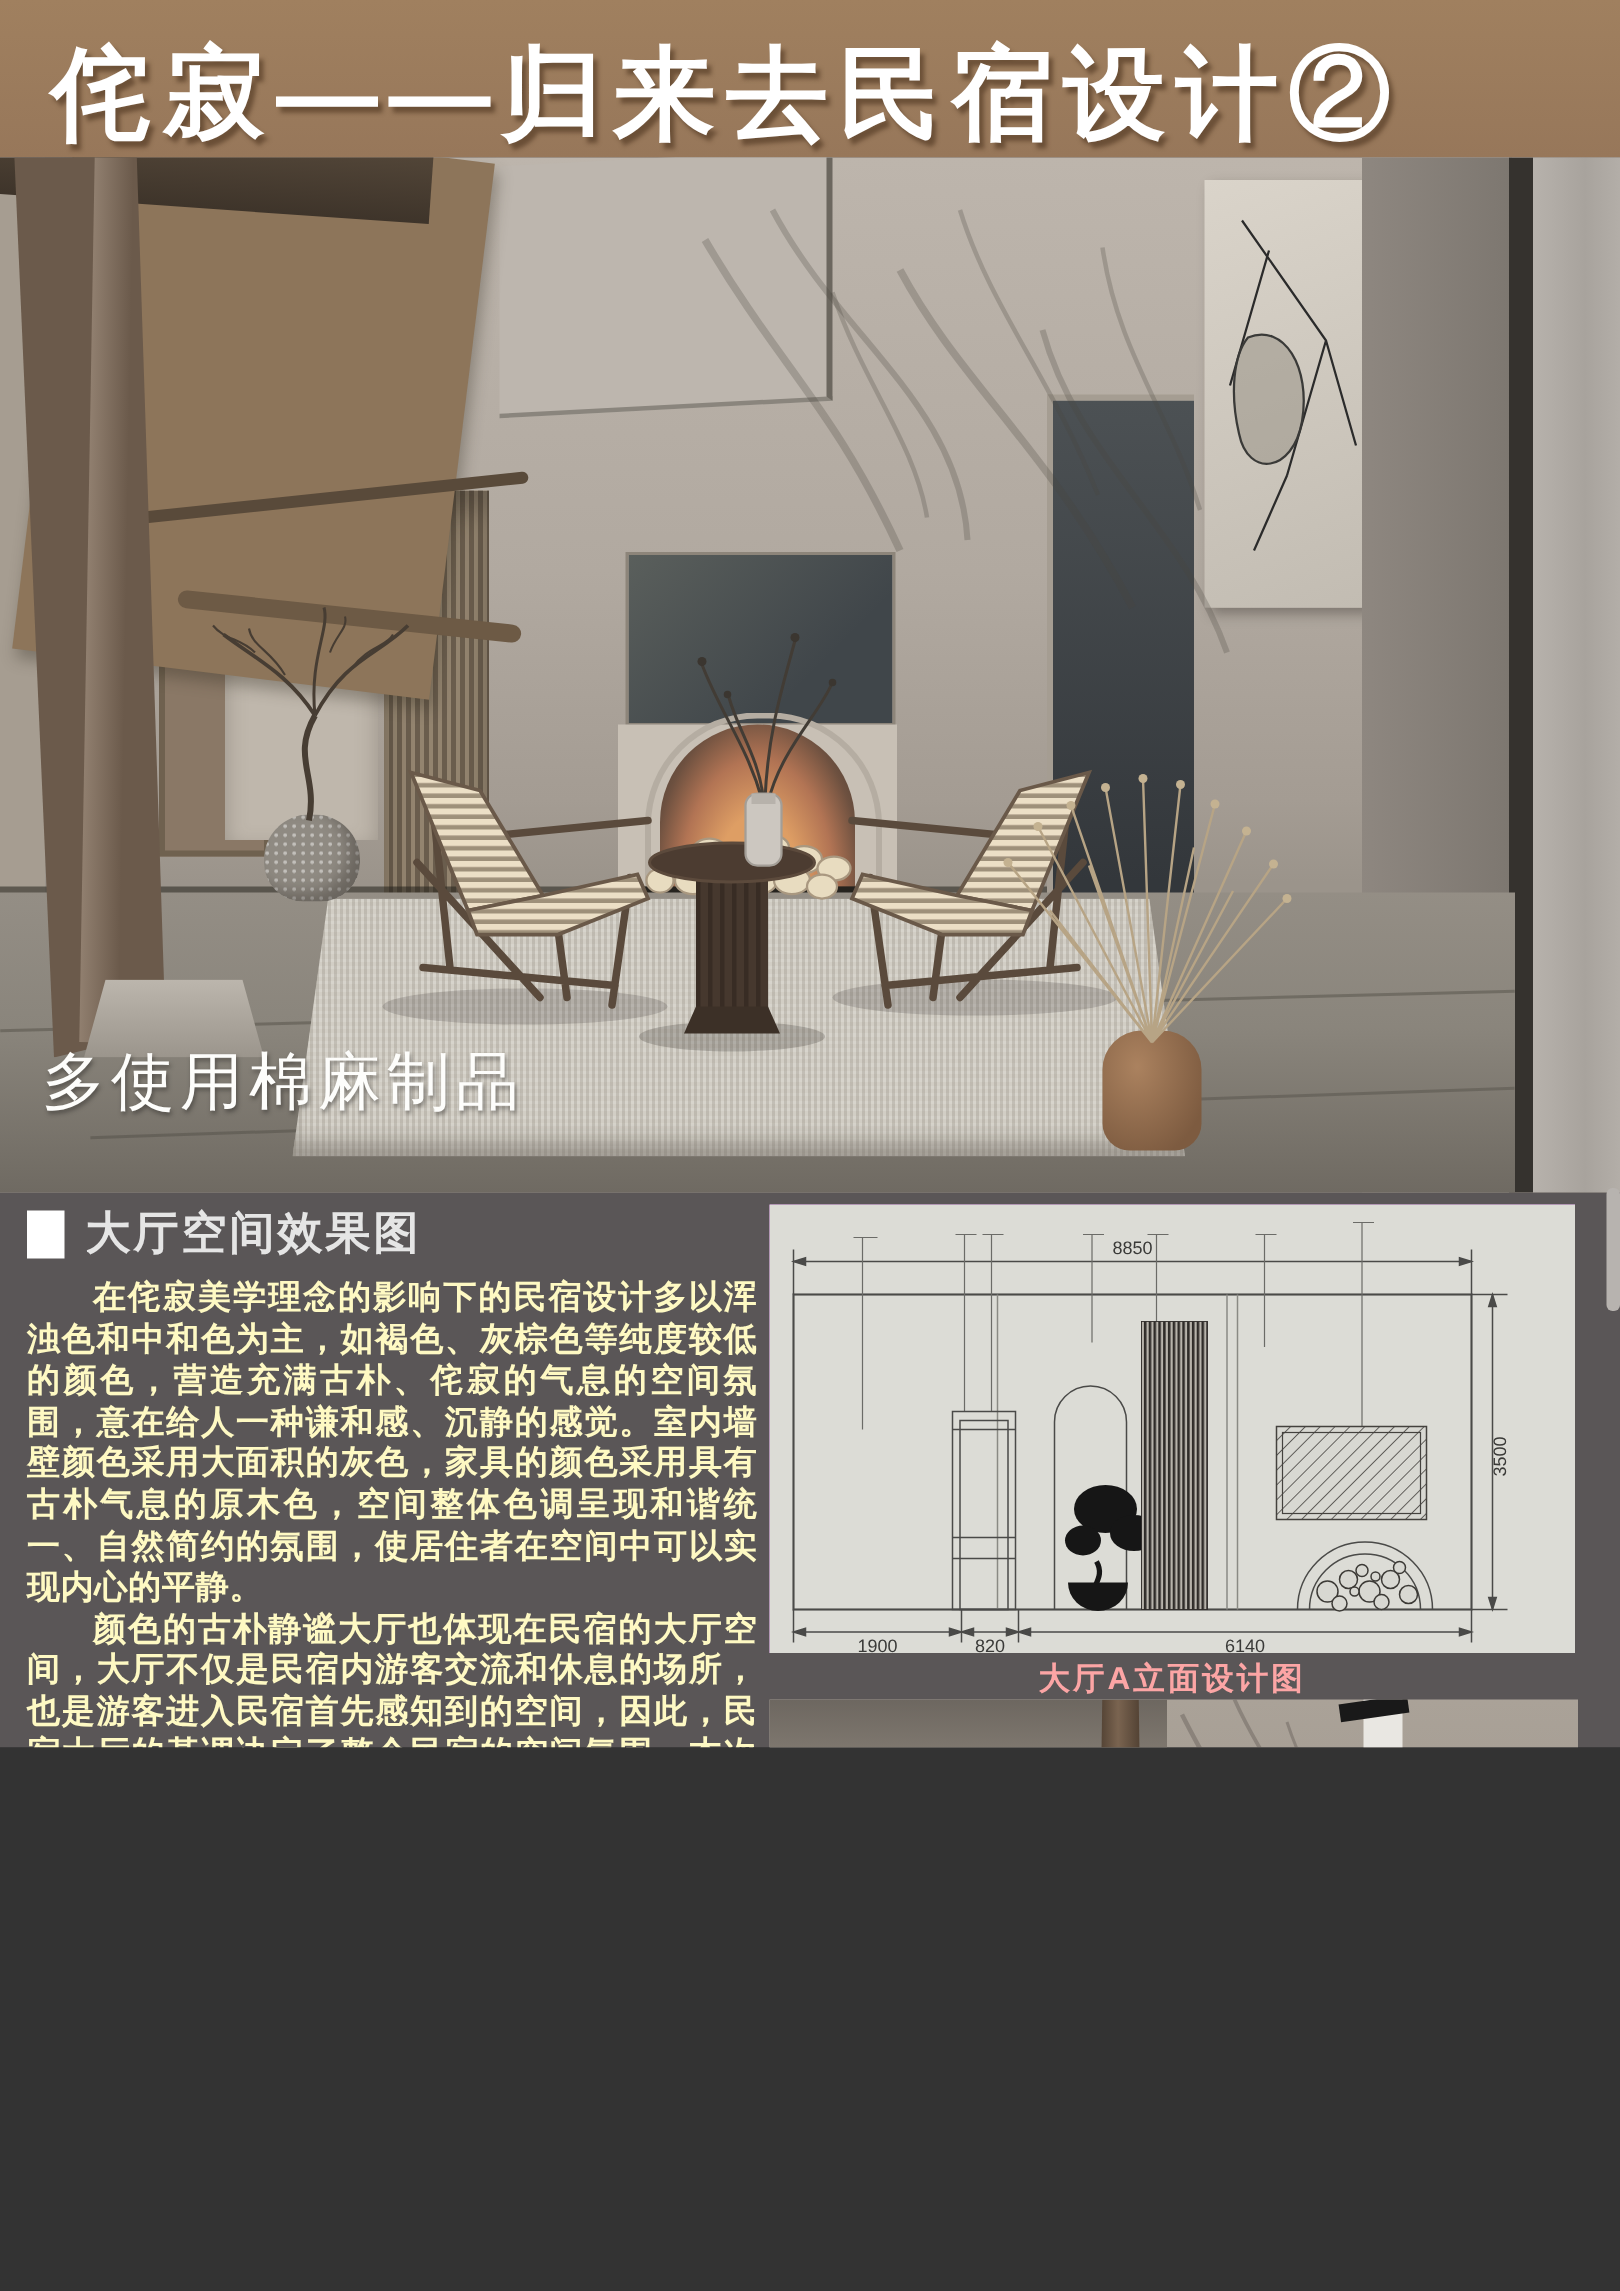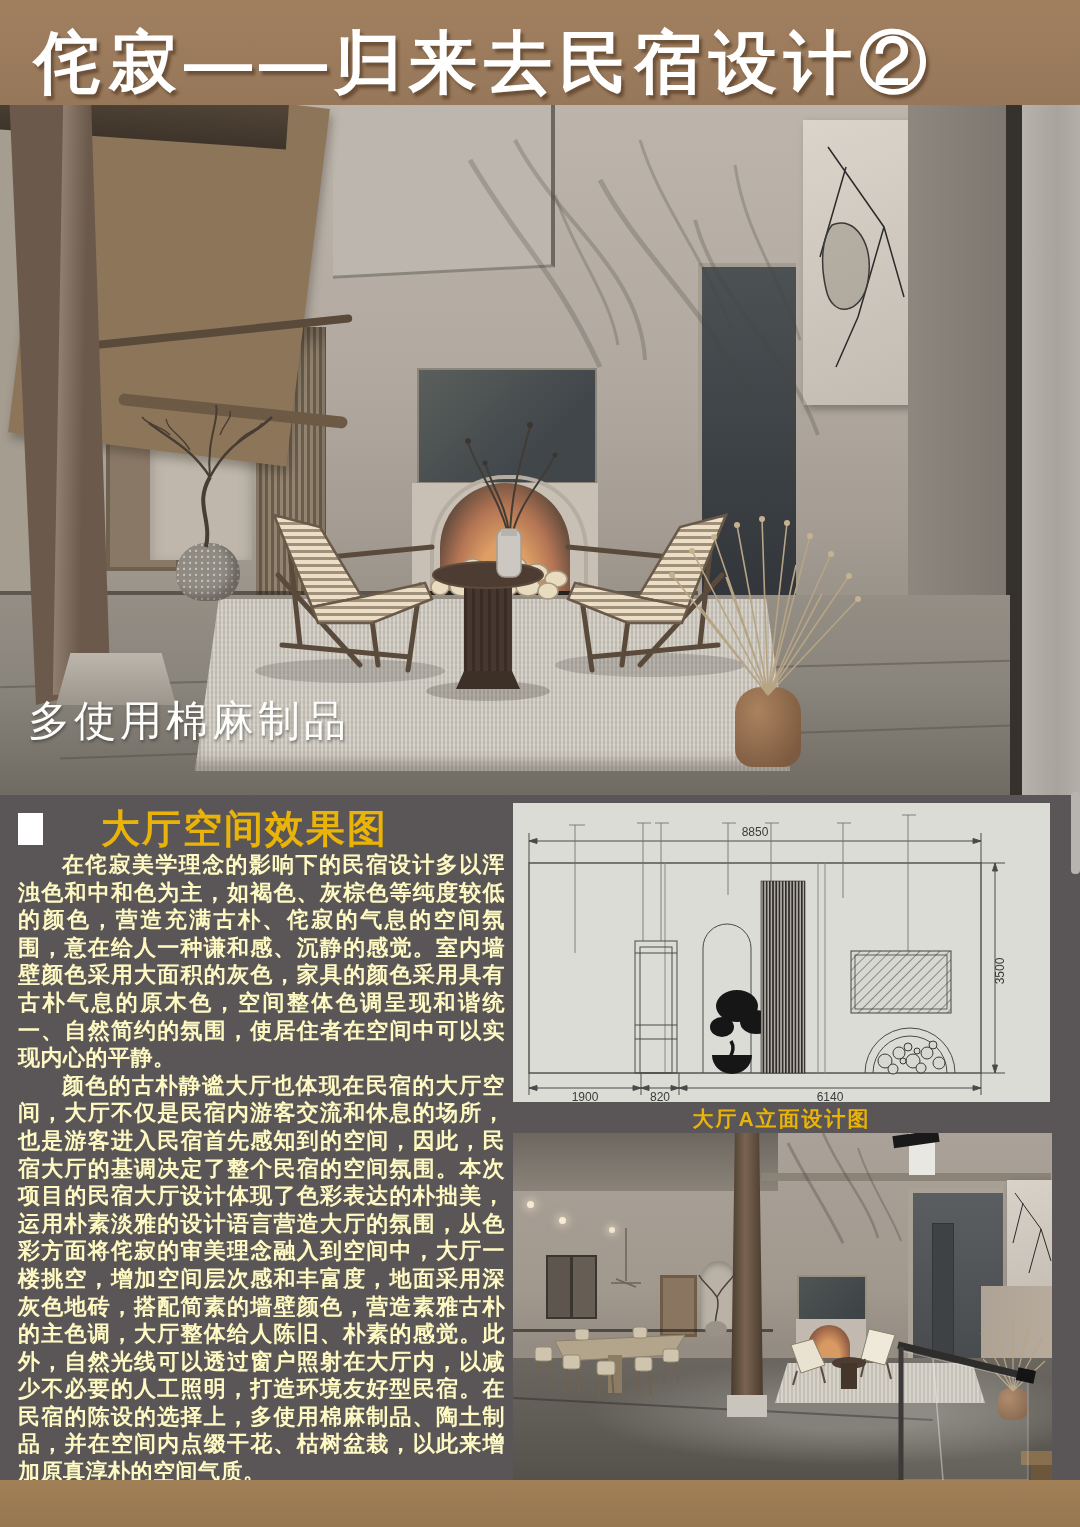--- a/index.html
+++ b/index.html
@@ -1,37 +1,37 @@
 <!DOCTYPE html>
 <html><head>
 <meta charset="utf-8">
 <style>
   html,body{margin:0;padding:0;background:#333;}
-  .page{position:relative;width:1080px;height:1527px;margin:0 auto;overflow:hidden;
+  .page{position:relative;width:1080px;height:1165px;margin:0 auto;overflow:hidden;
         background:#5a5657;font-family:"Liberation Sans",sans-serif;}
   .abs{position:absolute;}
   
   .band{left:0;width:1080px;background:linear-gradient(180deg,#a0805f,#97775a);}
   .poster-title{left:34px;top:18px;width:1010px;color:#fff;font-size:68px;font-weight:bold;
         letter-spacing:7px;text-shadow:3px 4px 3px rgba(70,45,25,.55);white-space:nowrap;}
   
   .hero{left:0;top:105px;width:1080px;height:690px;overflow:hidden;
         background:linear-gradient(180deg,#bdb5ac 0%,#b1a9a0 40%,#a49c93 62%,#9b948b 70%);}
   .hero-label{left:28px;top:588px;color:#fdfdfb;font-size:42px;letter-spacing:4px;
         text-shadow:1px 2px 3px rgba(40,38,35,.5);}
   
   .content-heading{left:18px;top:802px;display:flex;align-items:center;gap:14px;color:#fff;}
   .bullet-square{width:25px;height:32px;background:#fff;}
-  .heading-text{font-size:39px;font-weight:bold;letter-spacing:2px;color:#eab308;margin-left:44px;}
+  .heading-text{font-size:30px;font-weight:bold;letter-spacing:2px;color:#e5e5e5;}
   .body-col{left:18px;top:851px;width:487px;color:#fef9c3;font-size:22px;line-height:27.6px;
         text-align:justify;font-weight:600;letter-spacing:.5px;}
   .body-col p{margin:0;text-indent:2em;}
   
   .elevation-fig{left:513px;top:803px;width:537px;height:299px;background:#f0abfc;}
-  .elevation-caption{left:513px;top:1105px;width:537px;text-align:center;color:#eab308;
+  .elevation-caption{left:513px;top:1105px;width:537px;text-align:center;color:#fca5a5;
         font-size:21px;letter-spacing:2px;font-weight:600;}
   
   .render2{left:513px;top:1133px;width:539px;height:347px;overflow:hidden;
         background:linear-gradient(180deg,#aaa298 0%,#a1988e 45%,#948c82 62%);}
   .scrollbar-thumb{left:1071px;top:792px;width:9px;height:82px;border-radius:4px;background:#b7b3af;}
   svg{display:block;}
 </style>
 </head>
 <body>
 

